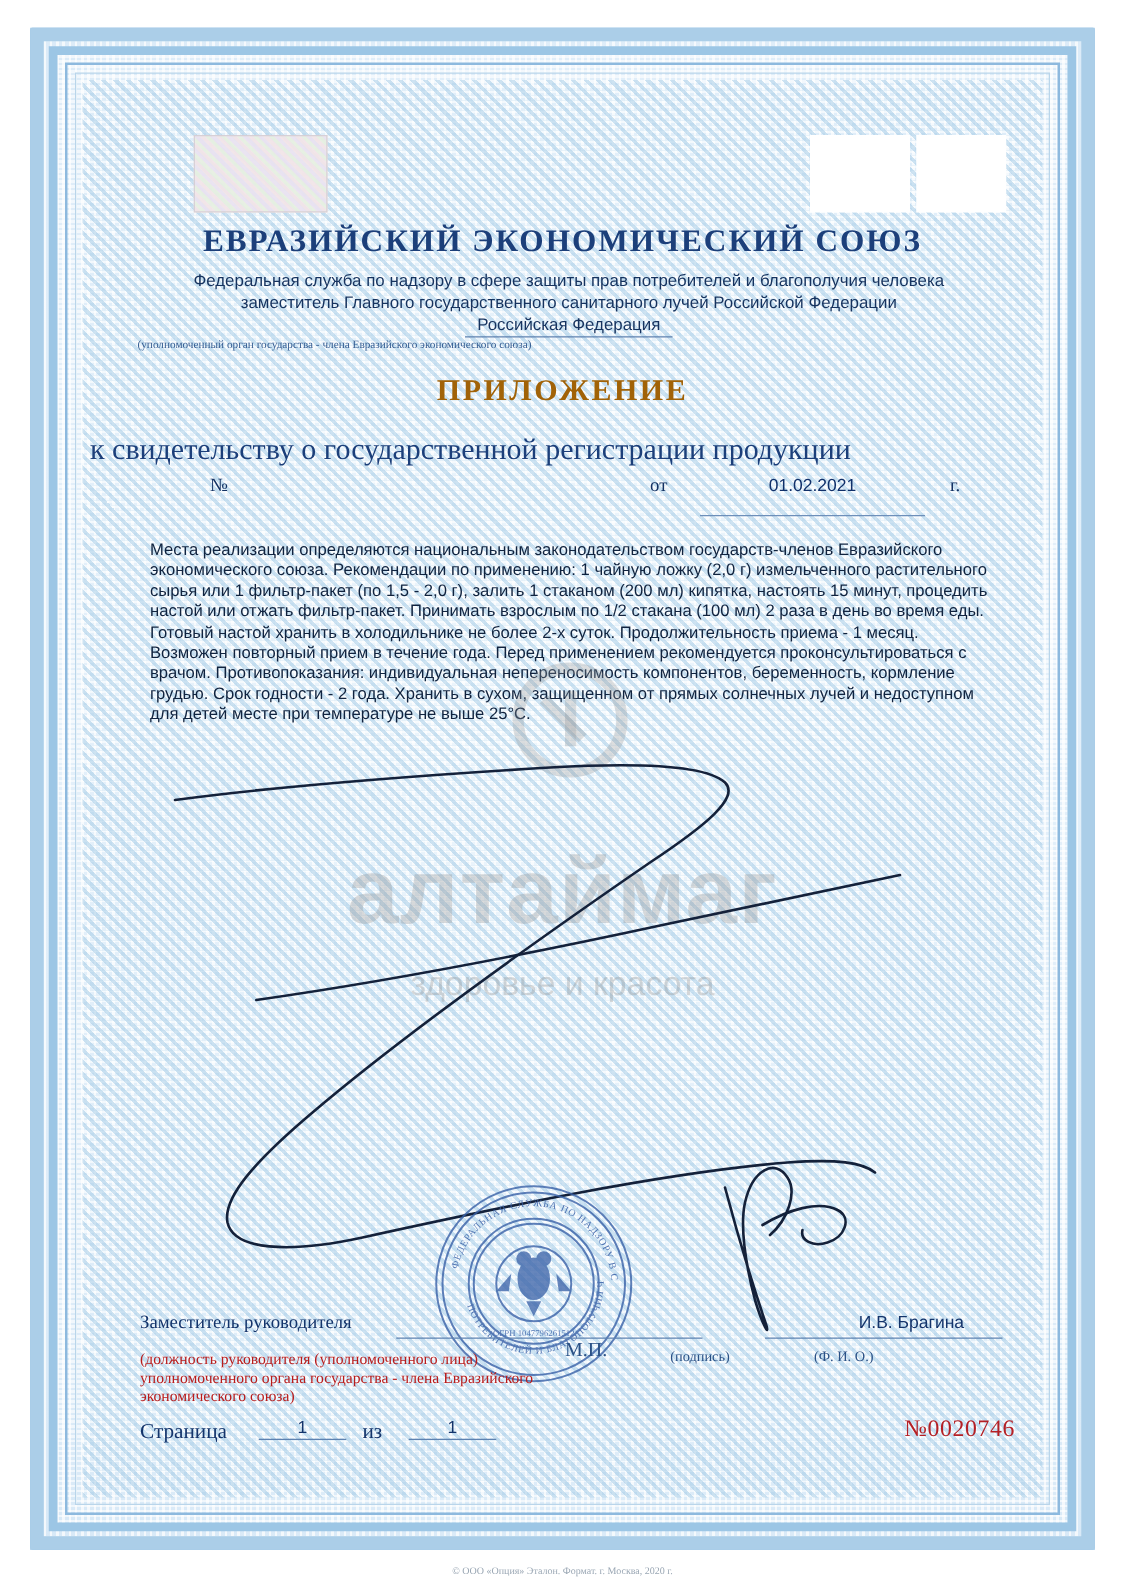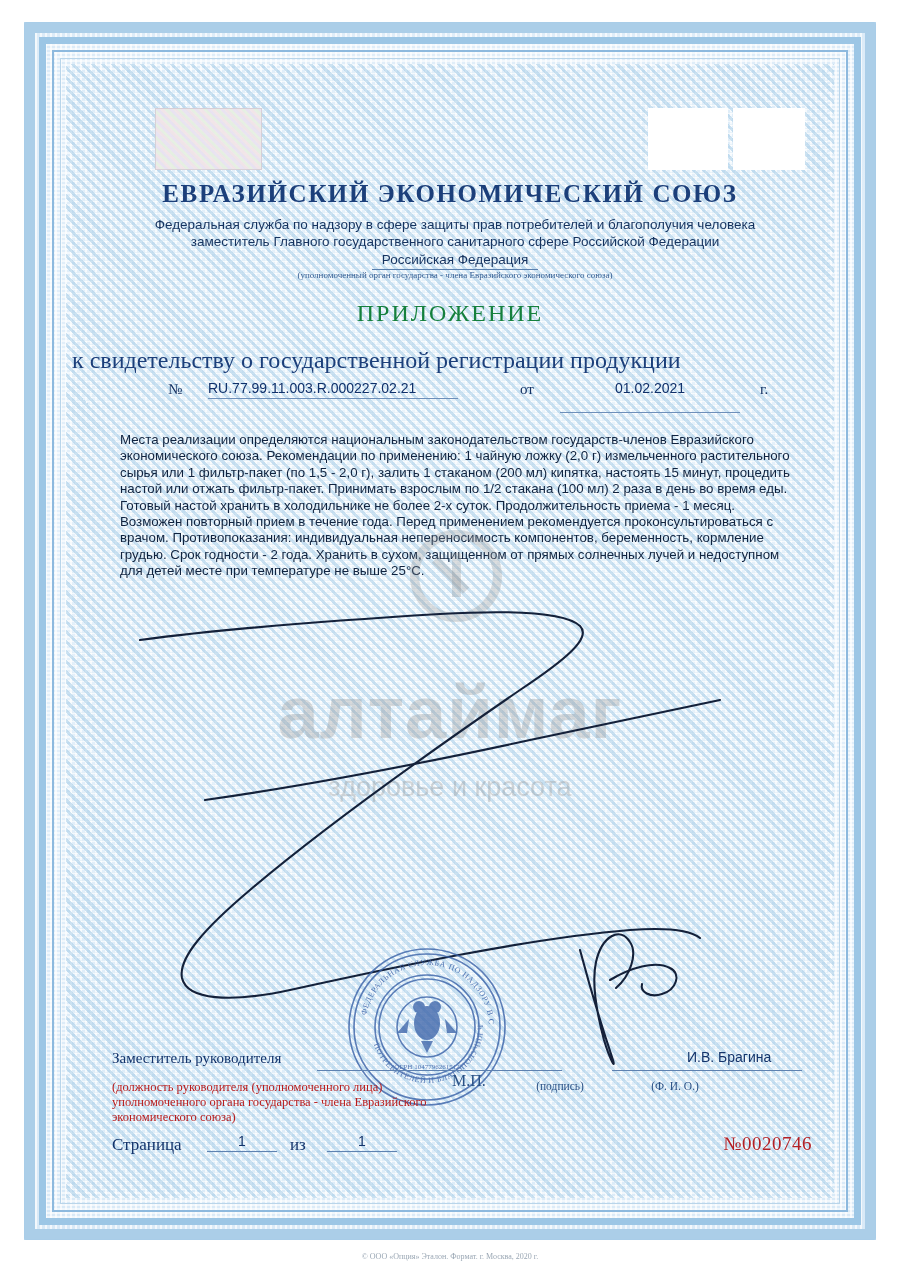--- a/index.html
+++ b/index.html
@@ -137,36 +137,35 @@
   .org-lines .l3 {
     display: inline-block;
     border-bottom: 1px solid #5a7fae;
     padding: 0 10px 1px 10px;
     margin-top: 1px;
   }
   .org-sub {
     position: absolute;
     left: 110px; top: 270px;
     width: 690px;
-    text-align: center;
     font-family: "Liberation Serif", serif;
     font-size: 9px;
     color: #355d92;
   }
 
   .doc-type {
     position: absolute;
     left: 72px; top: 300px;
     width: 756px;
     text-align: center;
     font-family: "Liberation Serif", serif;
-    font-weight: normal;
+    font-weight: bold;
     font-size: 24px;
     letter-spacing: 2px;
-    color: #15803d;
+    color: #a16207;
   }
 
   .doc-sub {
     position: absolute;
     left: 72px; top: 347px;
     width: 756px;
     text-align: left;
     font-family: "Liberation Serif", serif;
     font-size: 24px;
     color: #1c3f7a;
@@ -435,31 +434,30 @@
   <div class="microlines"></div>
 
   <div class="holo"></div>
   <div class="white-box-a"></div>
   <div class="white-box-b"></div>
 
   <div class="eaeu-title">ЕВРАЗИЙСКИЙ ЭКОНОМИЧЕСКИЙ СОЮЗ</div>
 
   <div class="org-lines">
     <div>Федеральная служба по надзору в сфере защиты прав потребителей и благополучия человека</div>
-    <div>заместитель Главного государственного санитарного сфере Российской Федерации</div>
+    <div>заместитель Главного государственного санитарного лучей Российской Федерации</div>
     <div><span class="l3">Российская Федерация</span></div>
   </div>
   <div class="org-sub">(уполномоченный орган государства - члена Евразийского экономического союза)</div>
 
   <div class="doc-type">ПРИЛОЖЕНИЕ</div>
   <div class="doc-sub">к свидетельству о государственной регистрации продукции</div>
 
   <div class="numline">
     <span class="lbl-no">№</span>
-    <span class="num-val">RU.77.99.11.003.R.000227.02.21</span>
     <span class="lbl-ot">от</span>
     <span class="date-val">01.02.2021</span>
     <span class="lbl-g">г.</span>
   </div>
 
   <div class="scope-body">Места реализации определяются национальным законодательством государств-членов Евразийского экономического союза. Рекомендации по применению: 1 чайную ложку (2,0 г) измельченного растительного сырья или 1 фильтр-пакет (по 1,5 - 2,0 г), залить 1 стаканом (200 мл) кипятка, настоять 15 минут, процедить настой или отжать фильтр-пакет. Принимать взрослым по 1/2 стакана (100 мл) 2 раза в день во время еды. Готовый настой хранить в холодильнике не более 2-х суток. Продолжительность приема - 1 месяц. Возможен повторный прием в течение года. Перед применением рекомендуется проконсультироваться с врачом. Противопоказания: индивидуальная непереносимость компонентов, беременность, кормление грудью. Срок годности - 2 года. Хранить в сухом, защищенном от прямых солнечных лучей и недоступном для детей месте при температуре не выше 25°С.</div>
 
   <div class="wm">
     <div class="wm-logo"></div>
     <div class="wm-title">алтаймаг</div>

